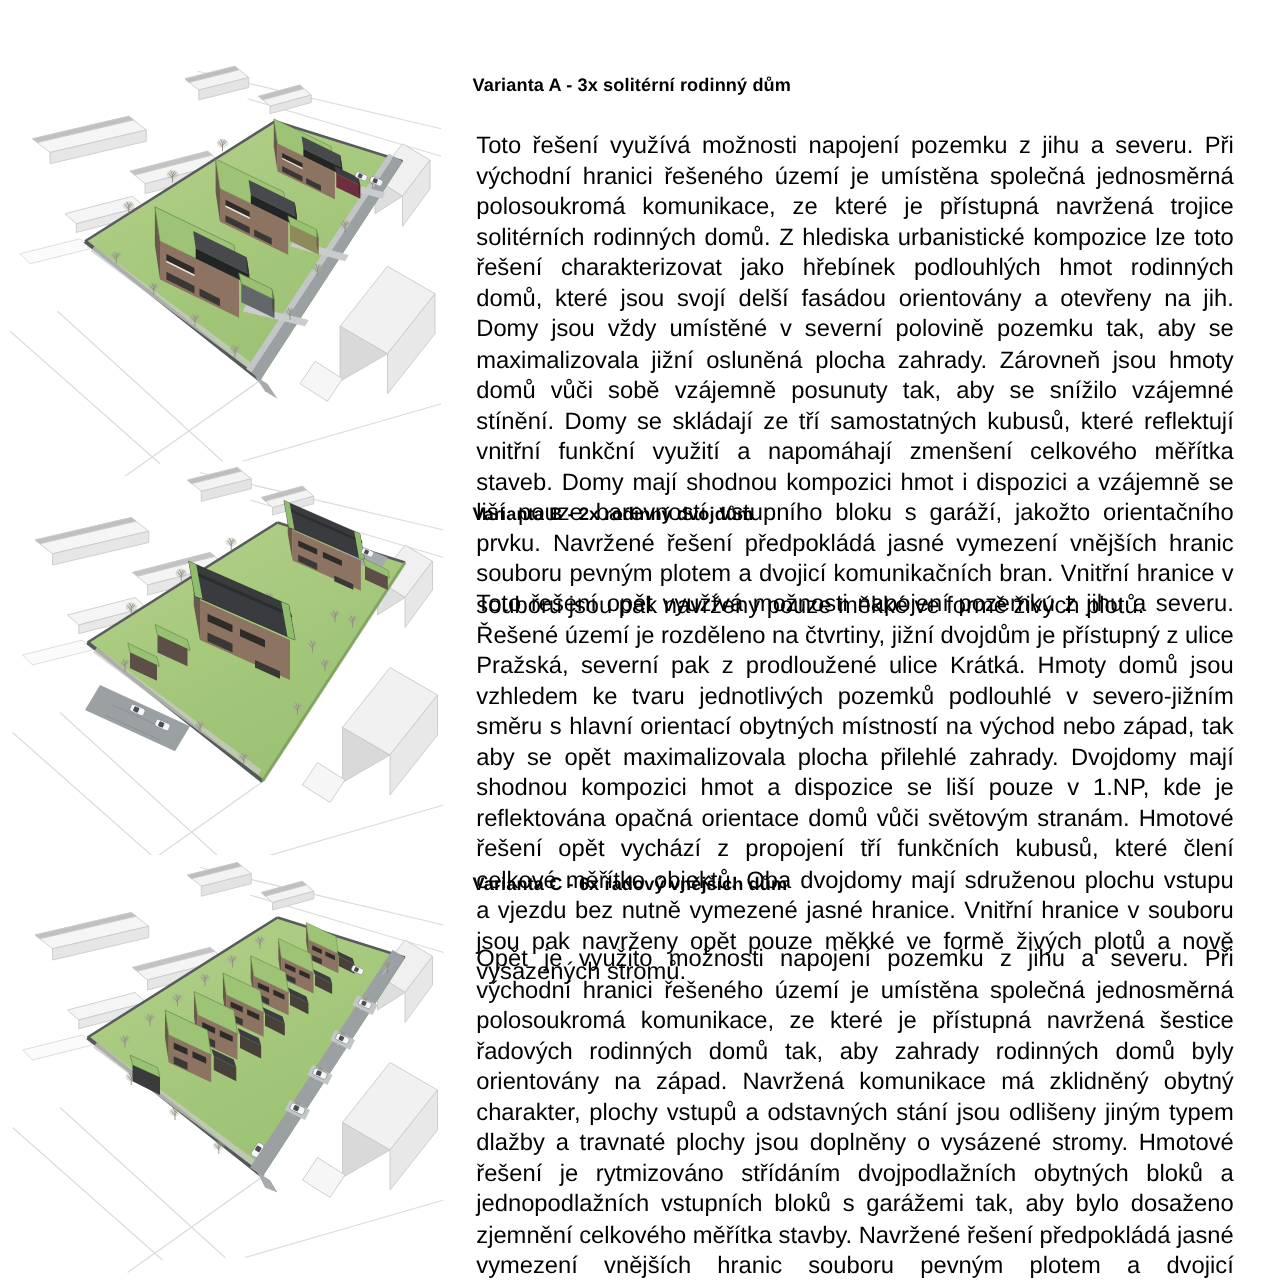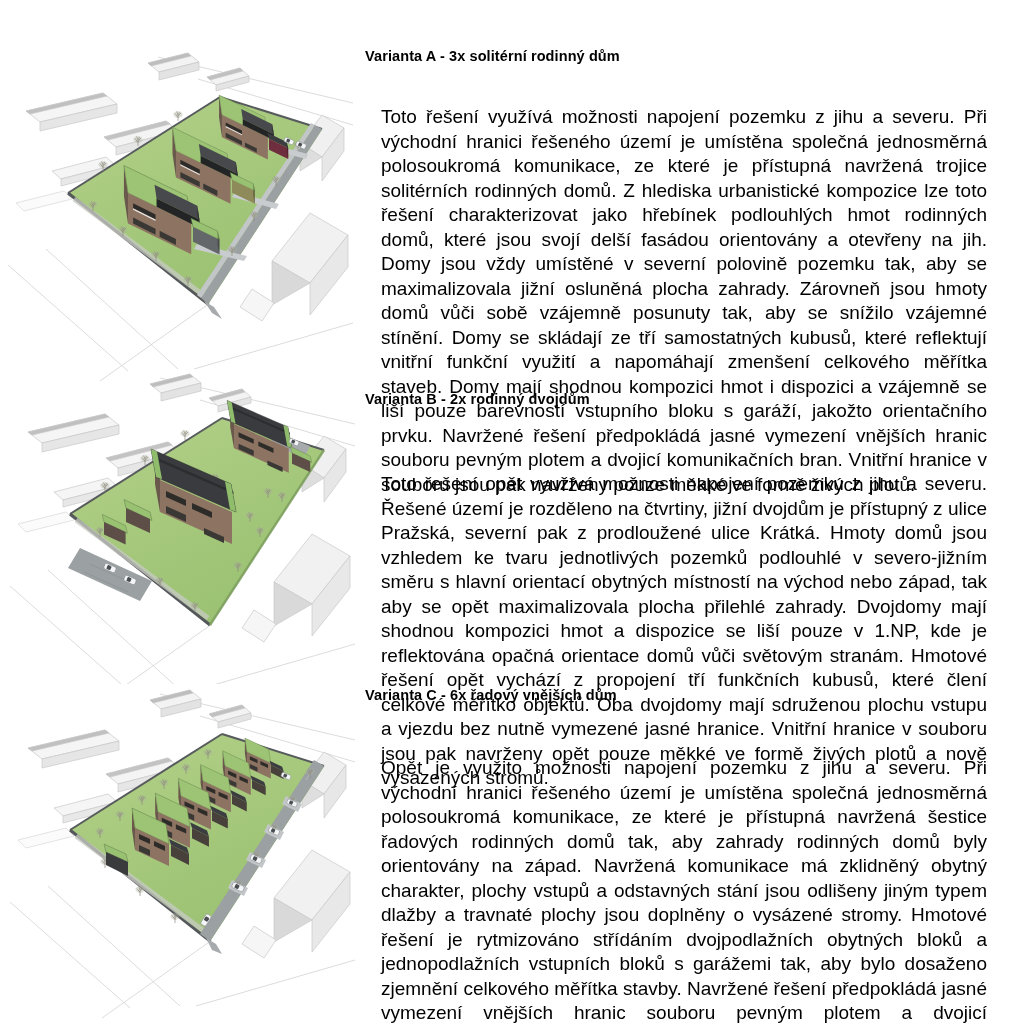--- a/index.html
+++ b/index.html
@@ -1,21 +1,21 @@
 <!DOCTYPE html>
 <html lang="cs"><head>
 <meta charset="utf-8">
 <style>
   html,body{margin:0;padding:0;}
   body{
     width:1024px;height:1024px;position:relative;background:#ffffff;
     font-family:"Liberation Sans", sans-serif;color:#000;overflow:hidden;
   }
   .txt{position:absolute;left:365px;width:638px;}
-  .variant-heading{font-size:14.5px;font-weight:bold;margin:0;letter-spacing:0.1px;}
+  .variant-heading{font-size:14.5px;font-weight:bold;margin:13px;letter-spacing:0.1px;}
   .variant-body{font-size:19px;line-height:24.5px;text-align:justify;margin:16px;}
   .fig{position:absolute;}
   svg{display:block;}
 </style>
 </head>
 <body>
 
 <svg width="0" height="0" style="position:absolute" aria-hidden="true">
   <defs>
     <linearGradient id="grassGrad" x1="0" y1="0" x2="0.6" y2="1">

